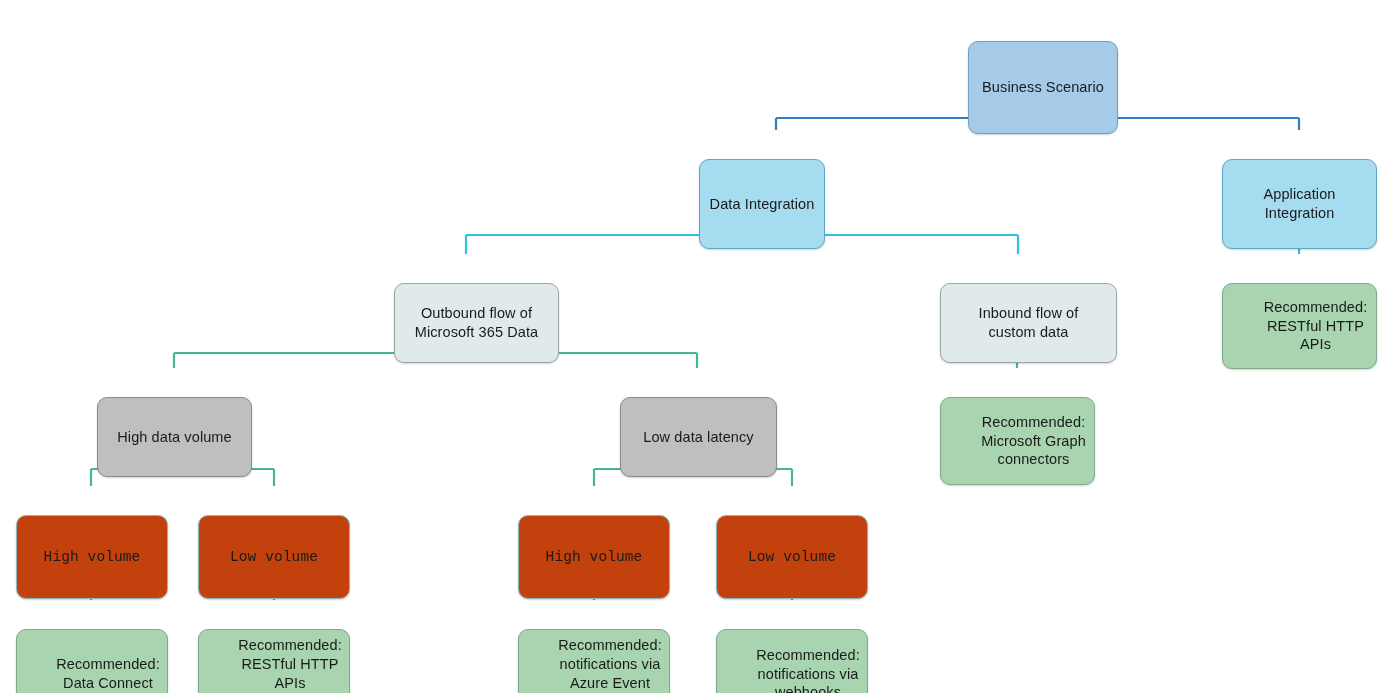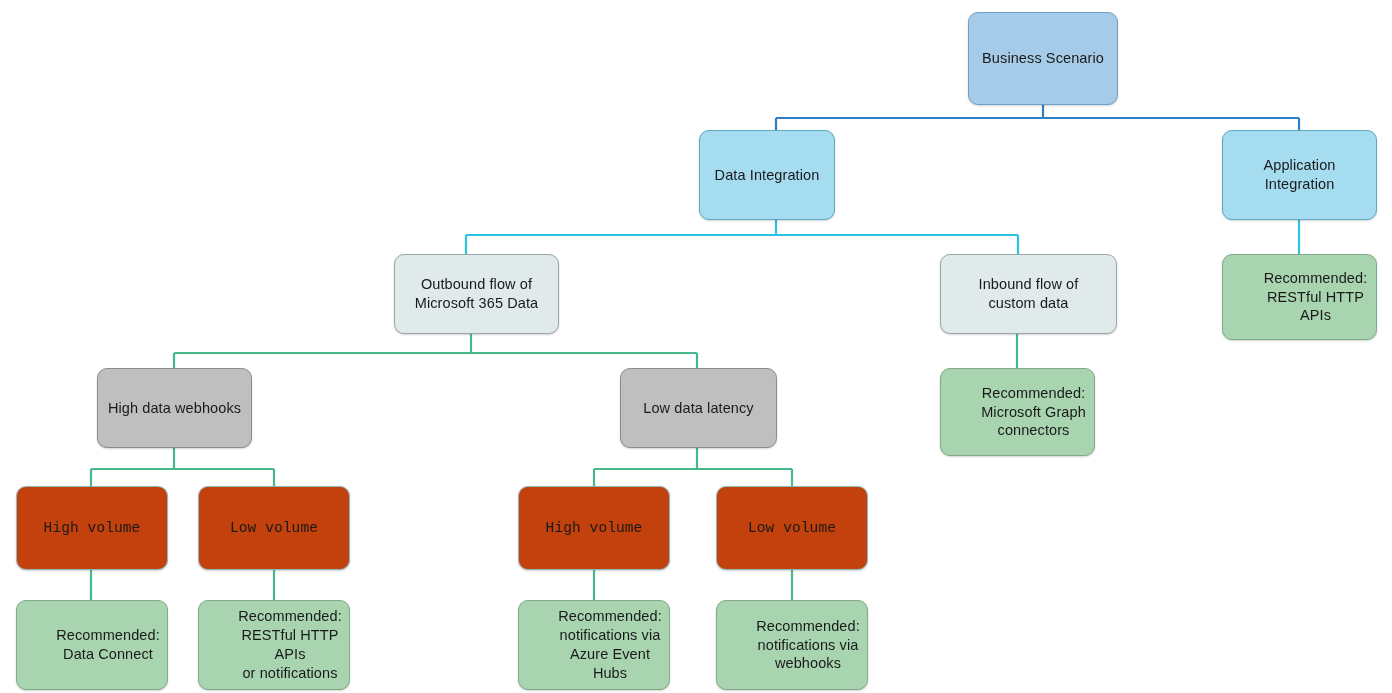--- a/index.html
+++ b/index.html
@@ -33,20 +33,21 @@
     display: flex;
     align-items: center;
     justify-content: center;
     text-align: center;
     color: #1a1a1a;
     font-size: 14.5px;
     line-height: 1.30;
     letter-spacing: 0.1px;
     padding: 4px 8px;
     box-shadow: 0 1px 2px rgba(0,0,0,0.18);
+    margin-top: 29px;
   }
   .node .label {
     white-space: pre-line;
     display: block;
   }
   .node-root {
     background: #a5cbe8;
     border-color: #6f9fc4;
   }
   .node-blue {
@@ -86,21 +87,21 @@
       <path d="M697,448 L697,469 M594,469 L792,469 M594,469 L594,486 M792,469 L792,486" stroke="#46b98a" stroke-width="2.2" fill="none" stroke-linecap="butt"></path>
       <path d="M91,570 L91,600" stroke="#46b98a" stroke-width="2.2" fill="none" stroke-linecap="butt"></path>
       <path d="M274,570 L274,600" stroke="#46b98a" stroke-width="2.2" fill="none" stroke-linecap="butt"></path>
       <path d="M594,570 L594,600" stroke="#46b98a" stroke-width="2.2" fill="none" stroke-linecap="butt"></path>
       <path d="M792,570 L792,600" stroke="#46b98a" stroke-width="2.2" fill="none" stroke-linecap="butt"></path>
     </svg>
   <div id="node-layer">
       <div class="node node-root" style="left: 968px; top: 12px; width: 150px; height: 93px;">
         <span class="label">Business Scenario</span>
       </div>
-      <div class="node node-blue" style="left: 699px; top: 130px; width: 136px; height: 90px;">
+      <div class="node node-blue" style="left: 699px; top: 130px; width: 126px; height: 90px;">
         <span class="label">Data Integration</span>
       </div>
       <div class="node node-blue" style="left: 1222px; top: 130px; width: 155px; height: 90px; justify-content: center;">
         <span class="label">Application
 Integration</span>
       </div>
       <div class="node node-green" style="left: 1222px; top: 254px; width: 155px; height: 86px;">
         <span class="label">Recommended:
 RESTful HTTP APIs</span>
       </div>
@@ -111,21 +112,21 @@
       <div class="node node-pale" style="left: 940px; top: 254px; width: 177px; height: 80px;">
         <span class="label">Inbound flow of
 custom data</span>
       </div>
       <div class="node node-green" style="left: 940px; top: 368px; width: 155px; height: 88px;">
         <span class="label">Recommended:
 Microsoft Graph
 connectors</span>
       </div>
       <div class="node node-grey" style="left: 97px; top: 368px; width: 155px; height: 80px;">
-        <span class="label">High data webhooks</span>
+        <span class="label">High data volume</span>
       </div>
       <div class="node node-grey" style="left: 620px; top: 368px; width: 157px; height: 80px;">
         <span class="label">Low data latency</span>
       </div>
       <div class="node node-lightcyan" style="left: 16px; top: 486px; width: 152px; height: 84px;">
         <span class="label">High volume</span>
       </div>
       <div class="node node-lightcyan" style="left: 198px; top: 486px; width: 152px; height: 84px;">
         <span class="label">Low volume</span>
       </div>

